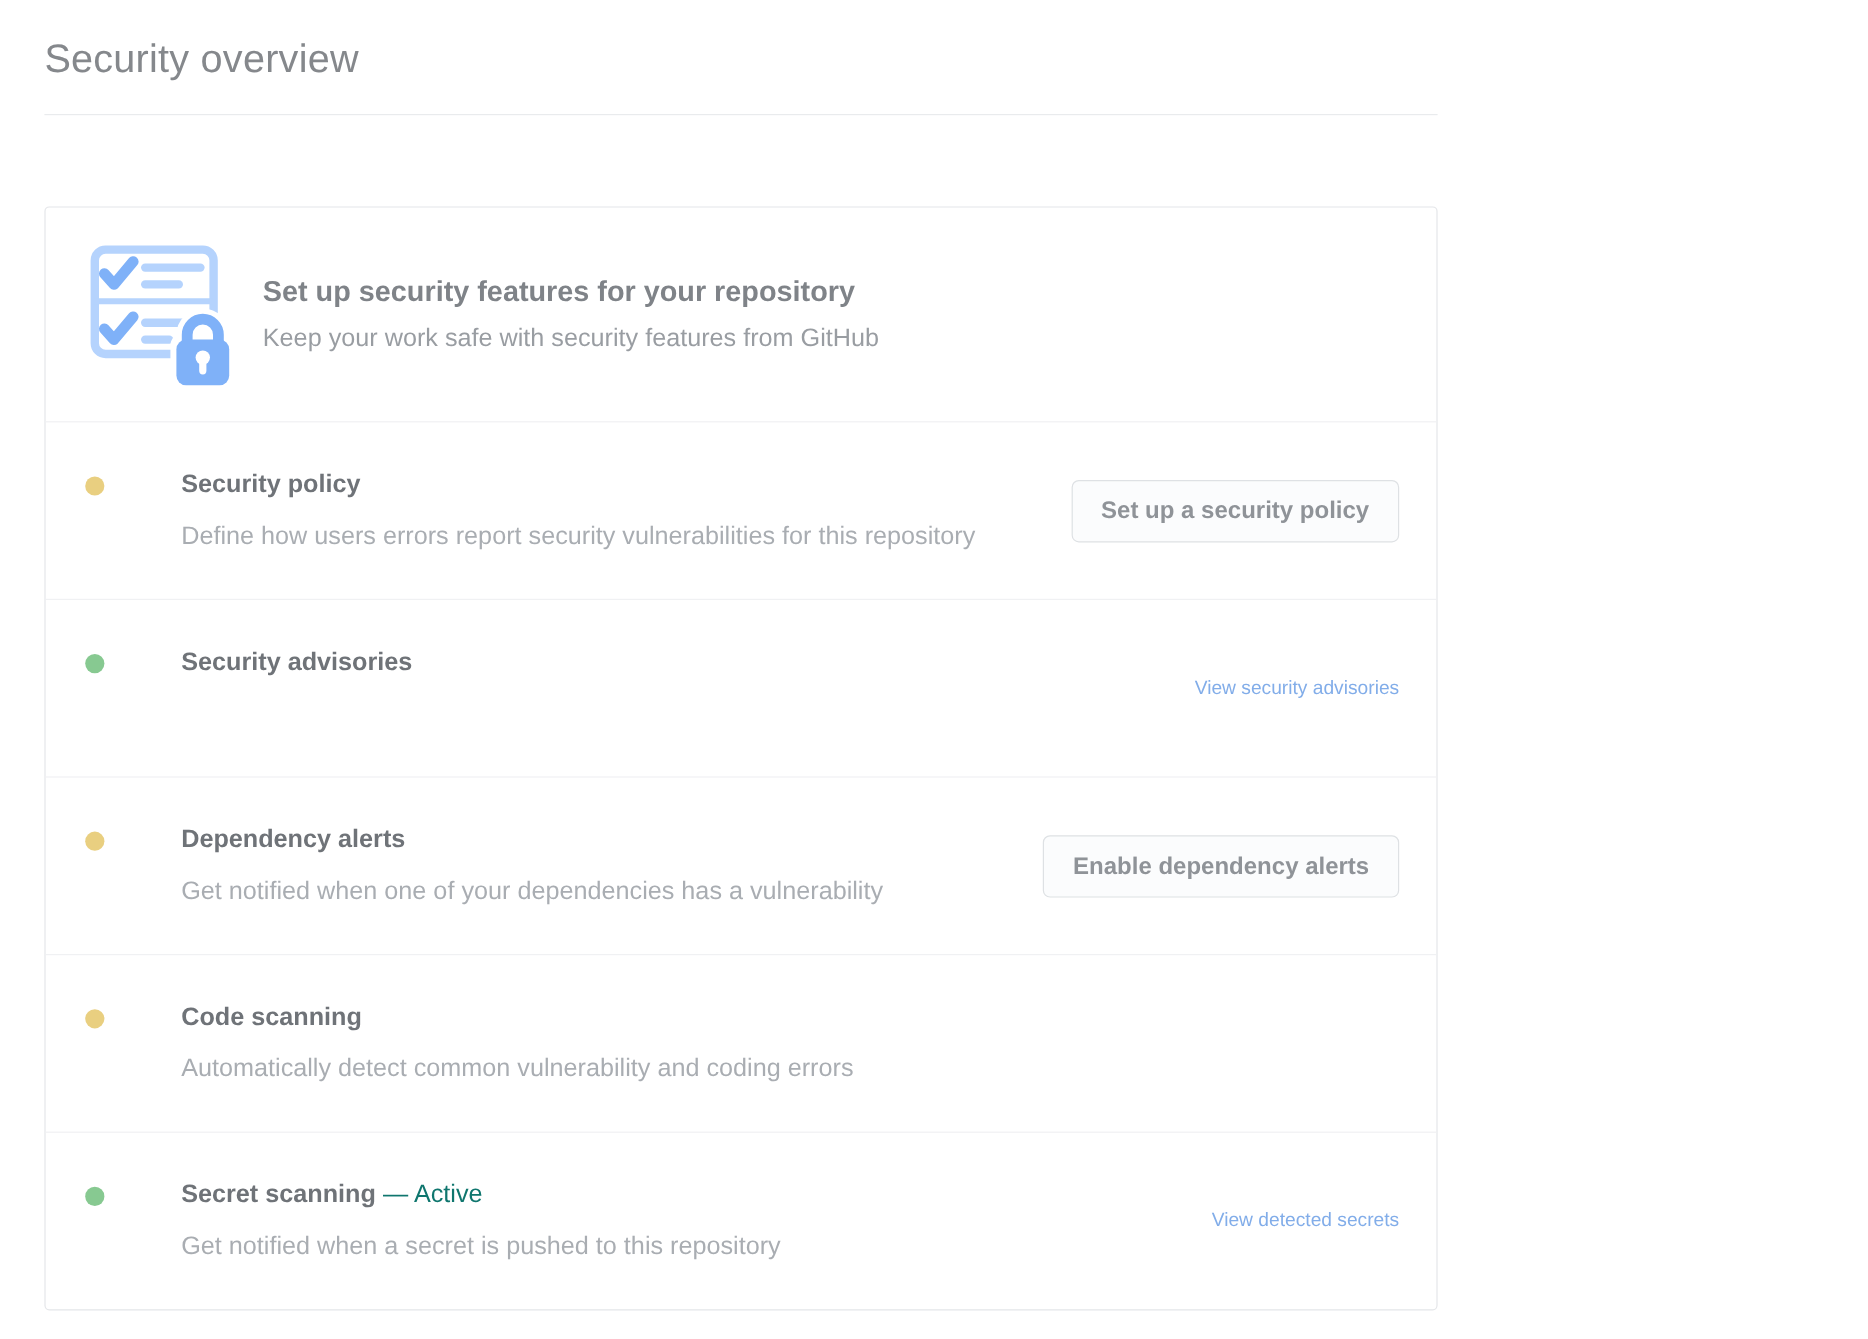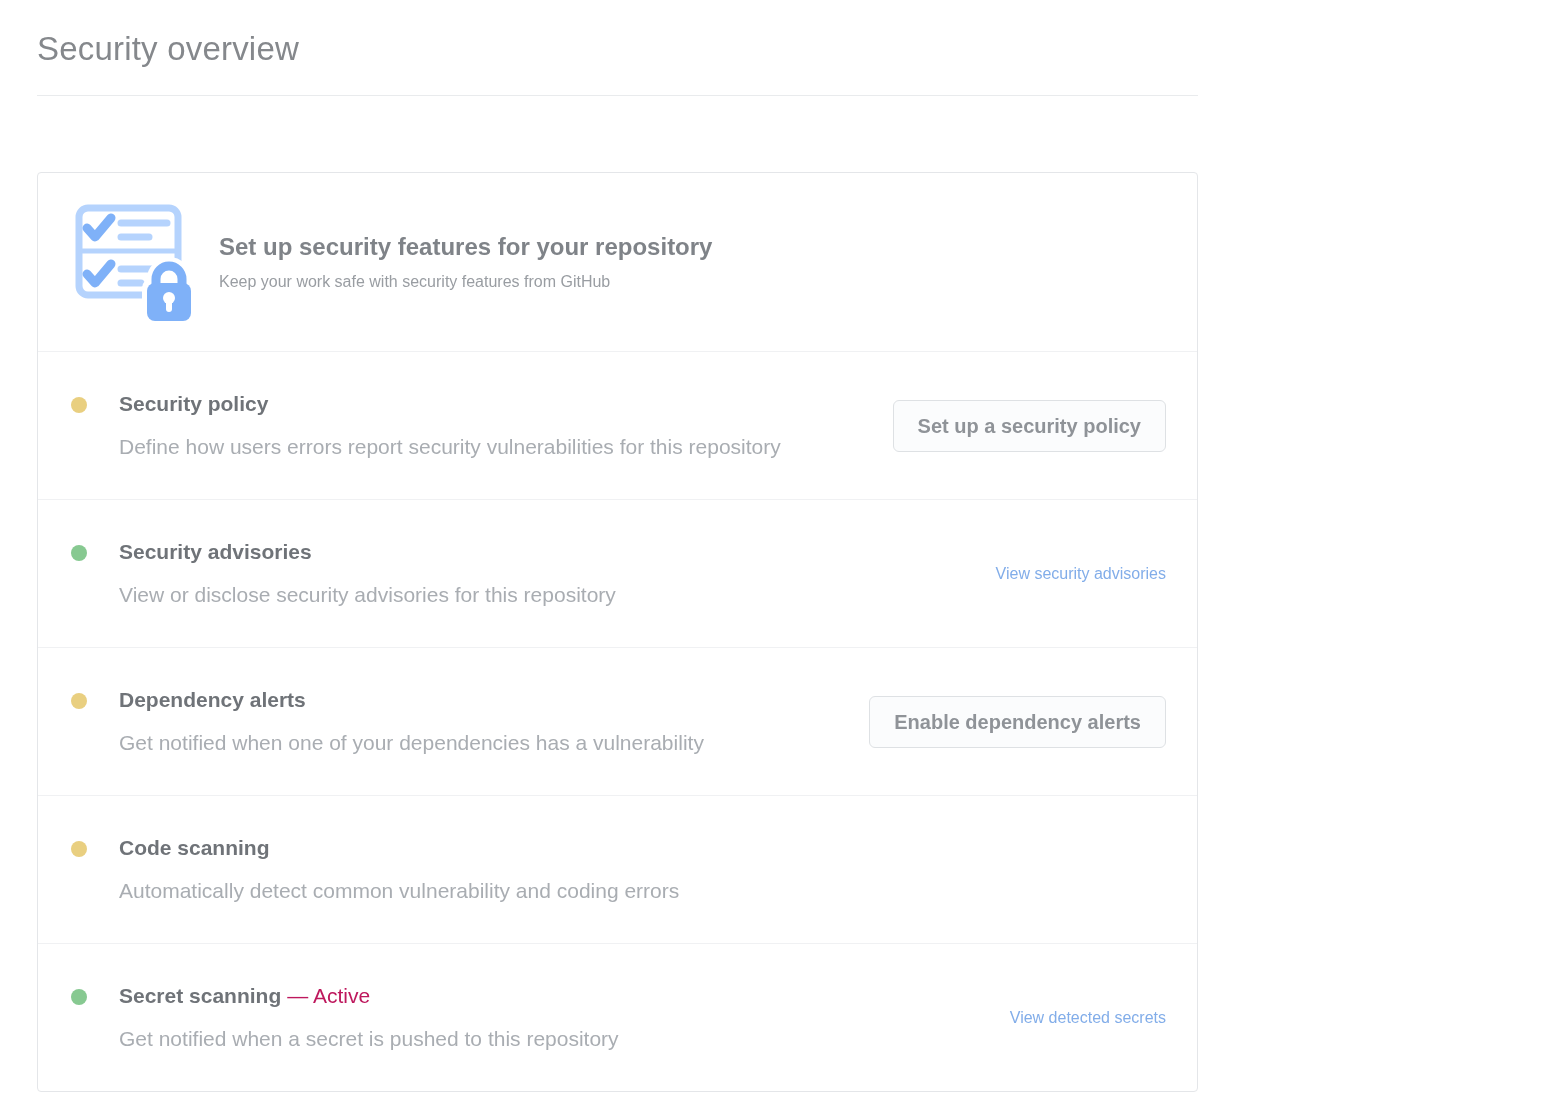--- a/index.html
+++ b/index.html
@@ -40,61 +40,62 @@
   }
   .banner-icon { flex: 0 0 auto; }
   .banner-text { margin-left: 18px; }
   .banner-title {
     font-size: 24px;
     font-weight: 700;
     color: #7f8388;
     margin-bottom: 12px;
   }
   .banner-subtitle {
-    font-size: 16px;
+    font-size: 21px;
     font-weight: 400;
     color: #999da2;
   }
 
   
   .ic-light-stroke { stroke: var(--icon-blue-light); fill: none; }
   .ic-mid-stroke   { stroke: var(--icon-blue);       fill: none; }
   .ic-mid-fill     { fill: var(--icon-blue); }
   .ic-white-stroke { stroke: #ffffff; fill: none; }
   .ic-white-fill   { fill: #ffffff; }
 
   
   .feature-row {
     display: flex;
     align-items: flex-start;
     border-top: 1px solid #f0f1f3;
     min-height: 148px;
     padding: 38px 31px 38px 33px;
     position: relative;
+    gap: 32px;
   }
   .dot {
     width: 16px; height: 16px;
     border-radius: 50%;
     flex: 0 0 auto;
     margin: 7px 32px 0 0;
   }
   .dot[data-color="yellow"] { background: var(--status-yellow); }
   .dot[data-color="green"]  { background: var(--status-green); }
 
   .row-text { flex: 1 1 auto; padding-right: 20px; }
   .row-heading {
     font-size: 21px;
     line-height: 28px;
     font-weight: 700;
     color: #6f7378;
     margin-bottom: 15px;
   }
   .row-suffix {
     font-weight: 400;
-    color: #be185d;
+    color: #0f766e;
     margin-left: 6px;
   }
   .row-desc {
     font-size: 21px;
     line-height: 28px;
     font-weight: 400;
     color: #a9adb2;
   }
 
   .row-action {
@@ -188,21 +189,20 @@
       </div>
       <div class="row-action">
         <button class="btn">Set up a security policy</button>
       </div>
     </div>
 
     <div class="feature-row">
       <span class="dot" data-color="green"></span>
       <div class="row-text">
         <h3 class="row-heading">Security advisories</h3>
-        <p class="row-desc">View or disclose security advisories for this repository</p>
       </div>
       <div class="row-action">
         <a class="row-link">View security advisories</a>
       </div>
     </div>
 
     <div class="feature-row">
       <span class="dot" data-color="yellow"></span>
       <div class="row-text">
         <h3 class="row-heading">Dependency alerts</h3>

